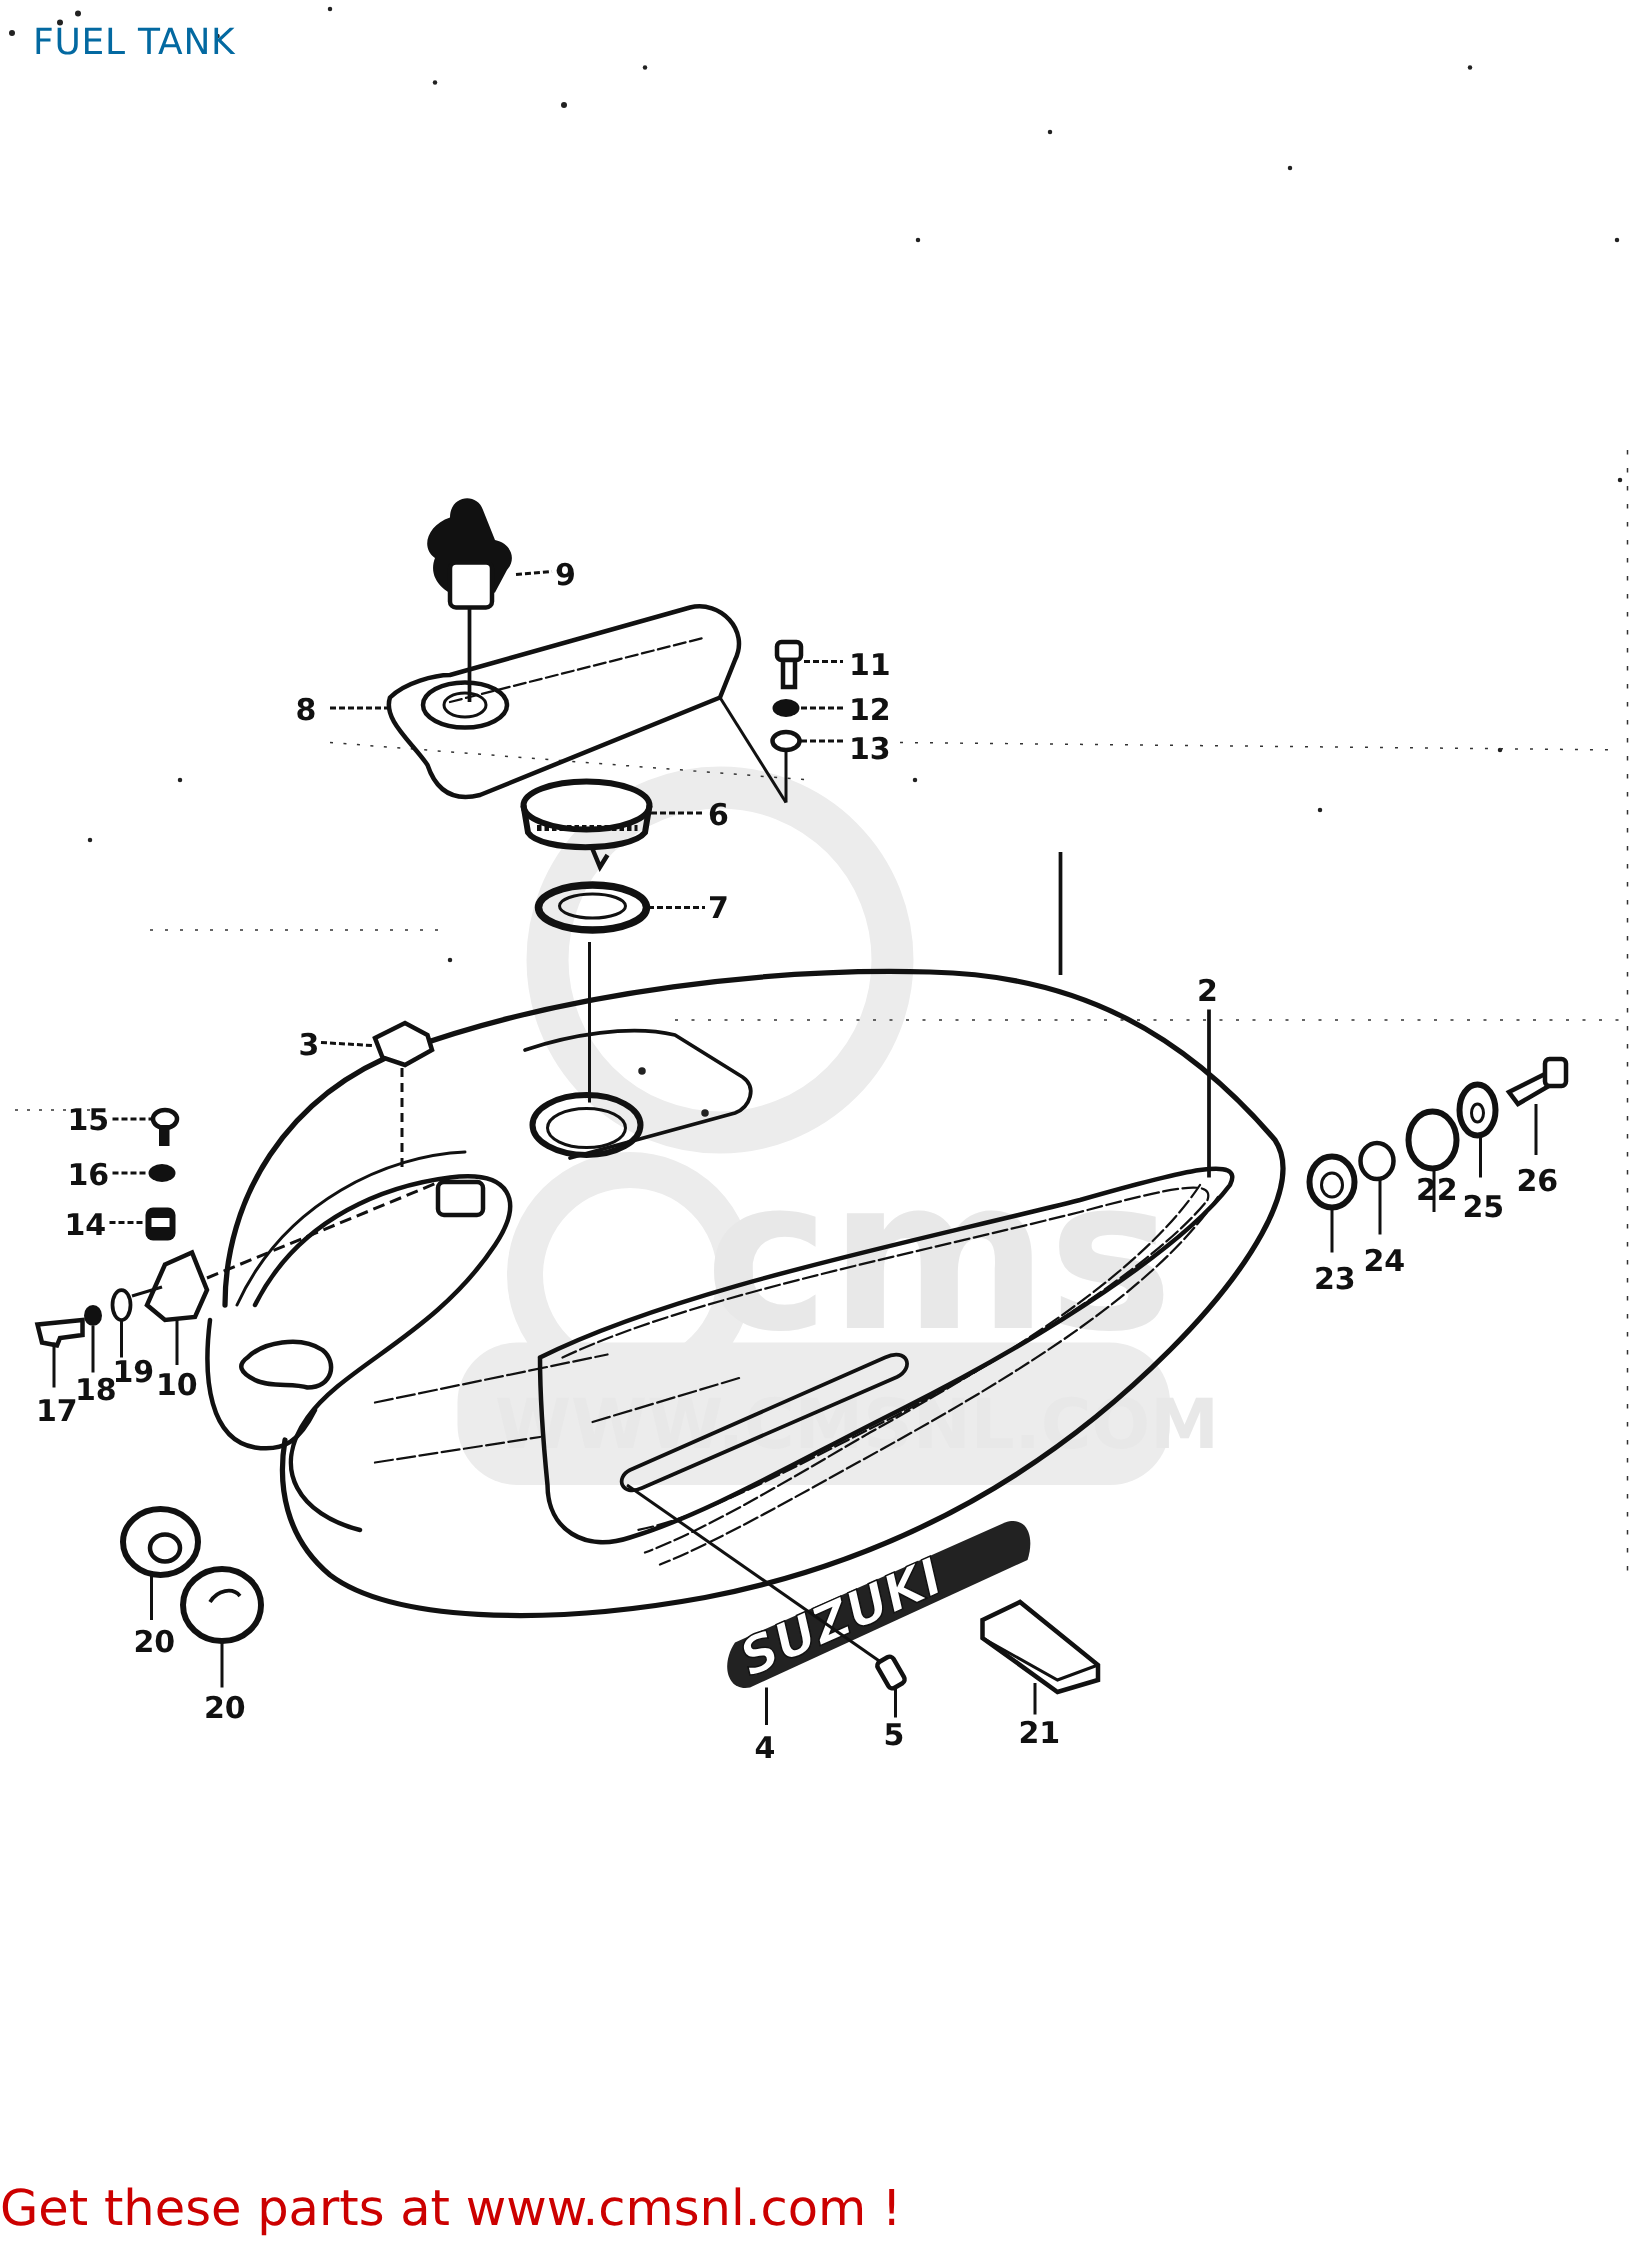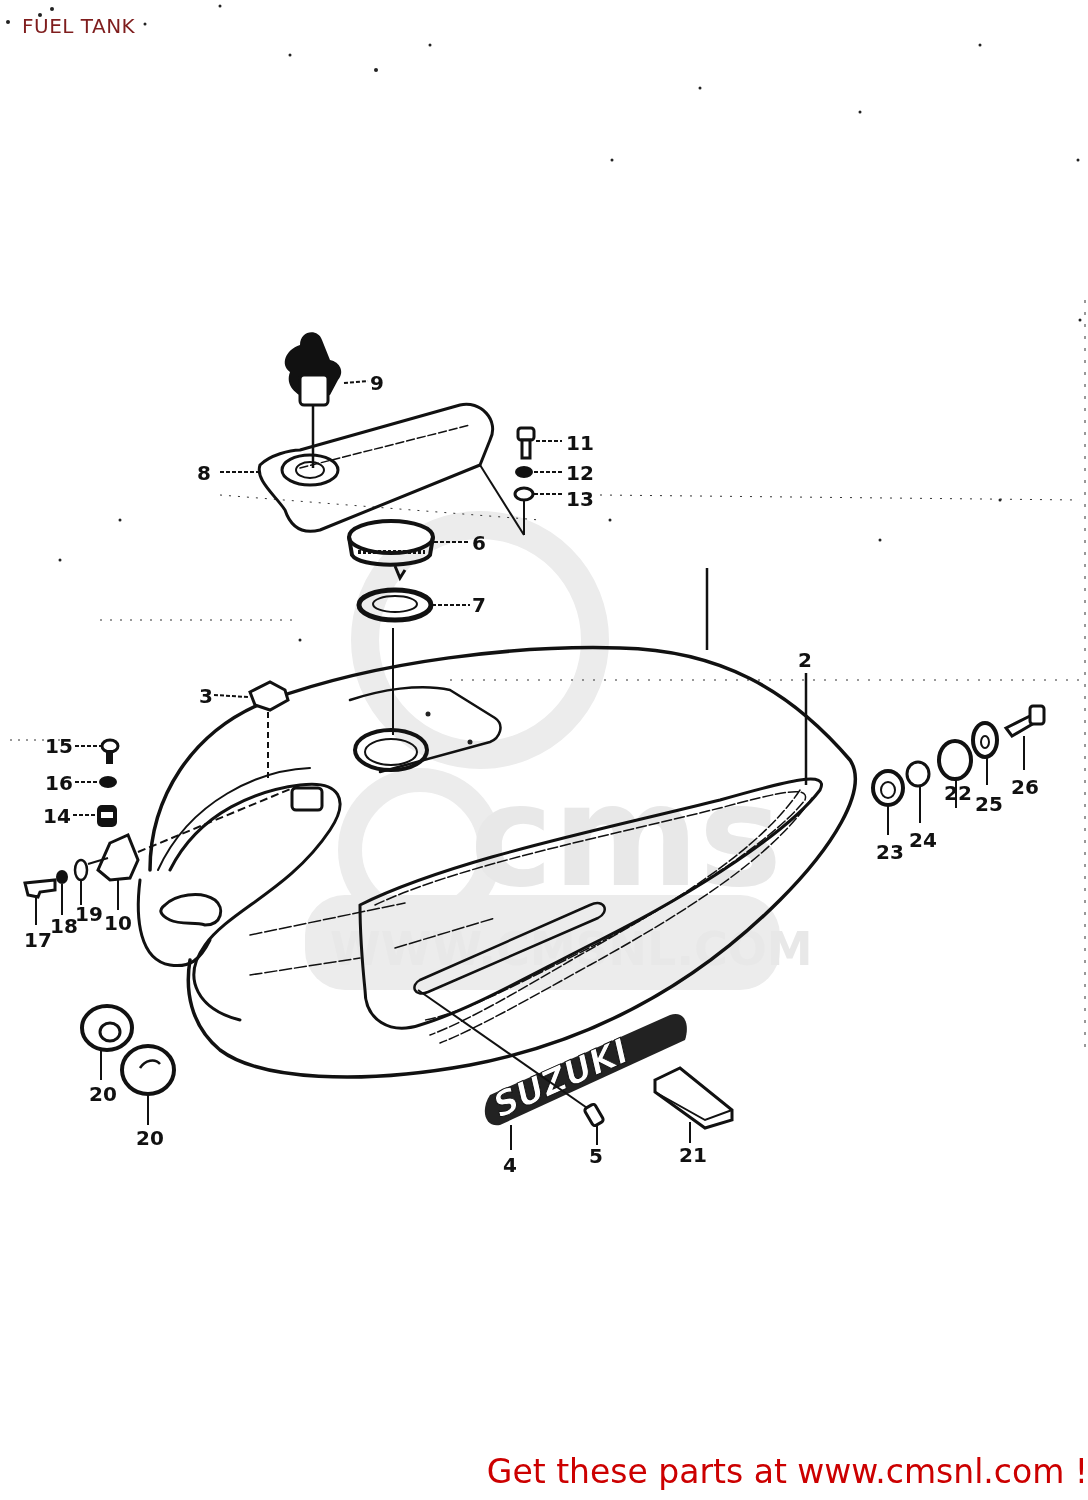--- a/index.html
+++ b/index.html
@@ -1,19 +1,19 @@
 <!DOCTYPE html>
 <html><head>
   <meta charset="utf-8">
   <style>
     html, body { margin: 0; padding: 0; background: #ffffff; }
     body { width: 1088px; height: 1500px; position: relative; overflow: hidden; font-family: "DejaVu Sans", sans-serif; }
-    .page-title { position: absolute; left: 22px; top: 14px; font-size: 20px; color: #7f1d1d; letter-spacing: 0.5px; font-family: "DejaVu Sans", sans-serif; }
+    .page-title { position: absolute; left: 22px; top: 14px; font-size: 24px; color: #0369a1; letter-spacing: 0.5px; font-family: "DejaVu Sans", sans-serif; }
     .diagram { position: absolute; left: 0; top: 0; width: 1088px; height: 1500px; }
-    .footer-link { position: absolute; left: 0; width: 1088px; top: 1452px; text-align: right; font-size: 33px; color: #cc0000; font-family: "DejaVu Sans", sans-serif; text-decoration: none; cursor: pointer; }
+    .footer-link { position: absolute; left: 0; width: 1088px; top: 1452px; text-align: left; font-size: 33px; color: #cc0000; font-family: "DejaVu Sans", sans-serif; text-decoration: none; cursor: pointer; }
     .callout text { font-family: "DejaVu Sans", sans-serif; font-weight: bold; font-size: 20px; fill: #111; }
     .wm text { font-family: "DejaVu Sans", sans-serif; font-weight: bold; fill: #e8e8e8; }
     .ink { fill: none; stroke: #111; stroke-linecap: round; stroke-linejoin: round; }
     .speck { fill: #222; }
   </style>
 </head>
 <body>
 
 <svg class="diagram" viewBox="0 0 1088 1500" xmlns="http://www.w3.org/2000/svg">
 

